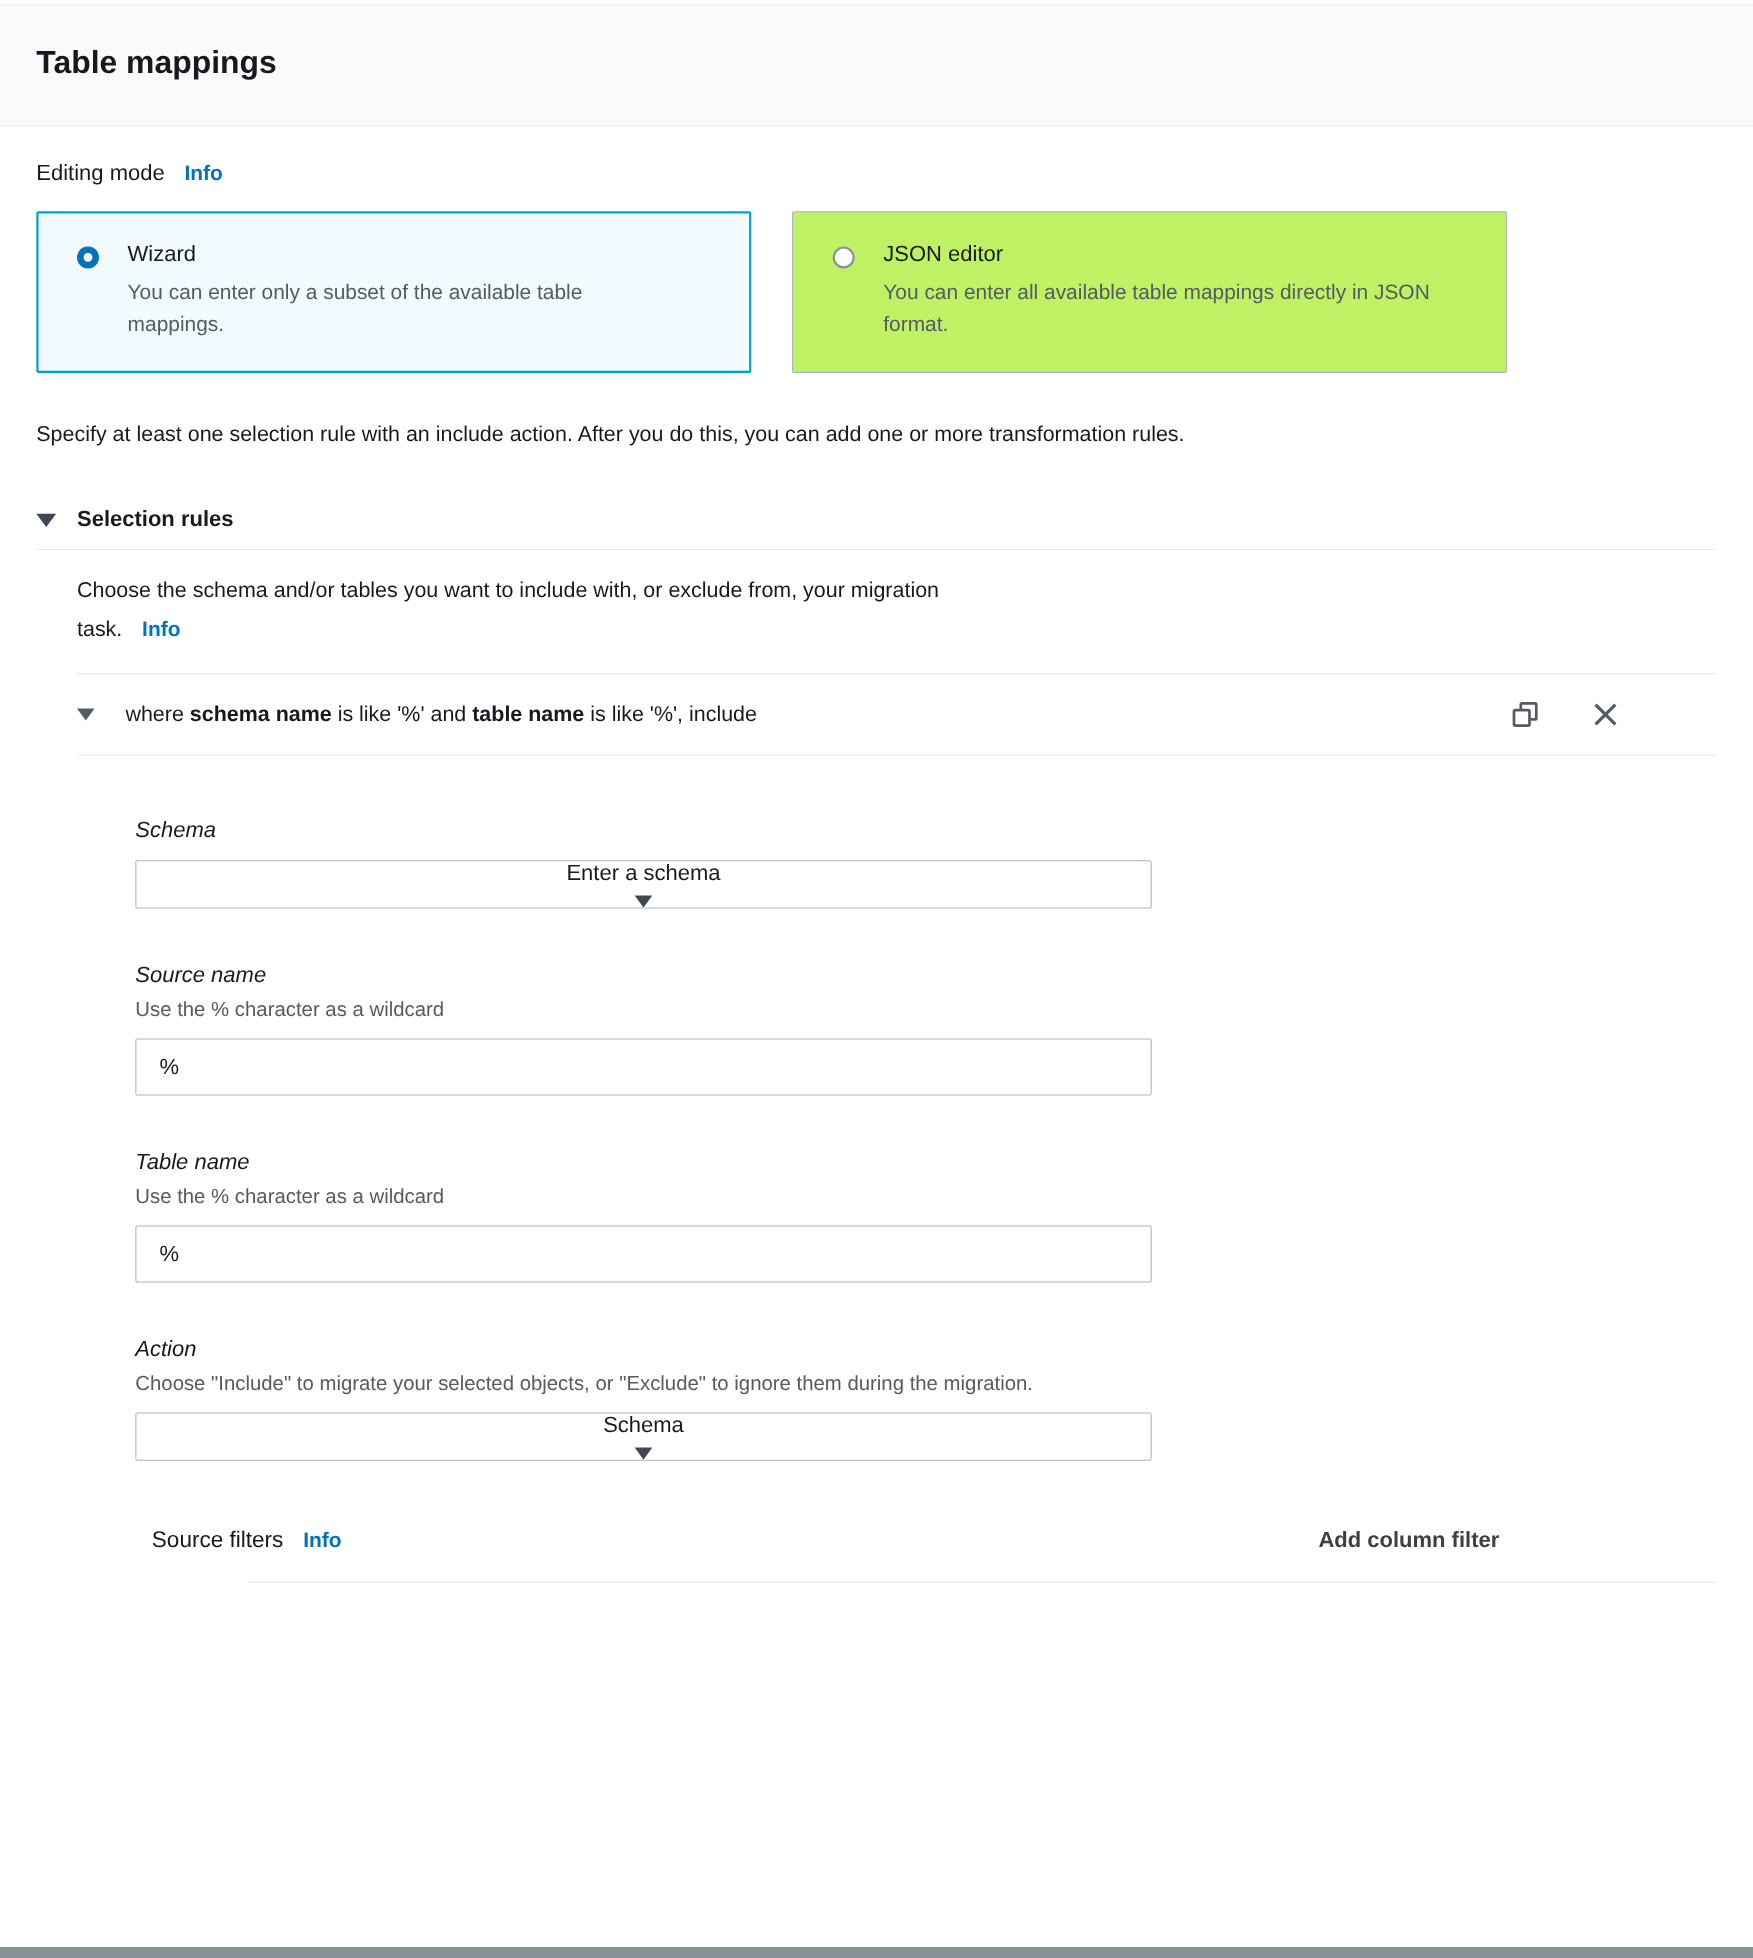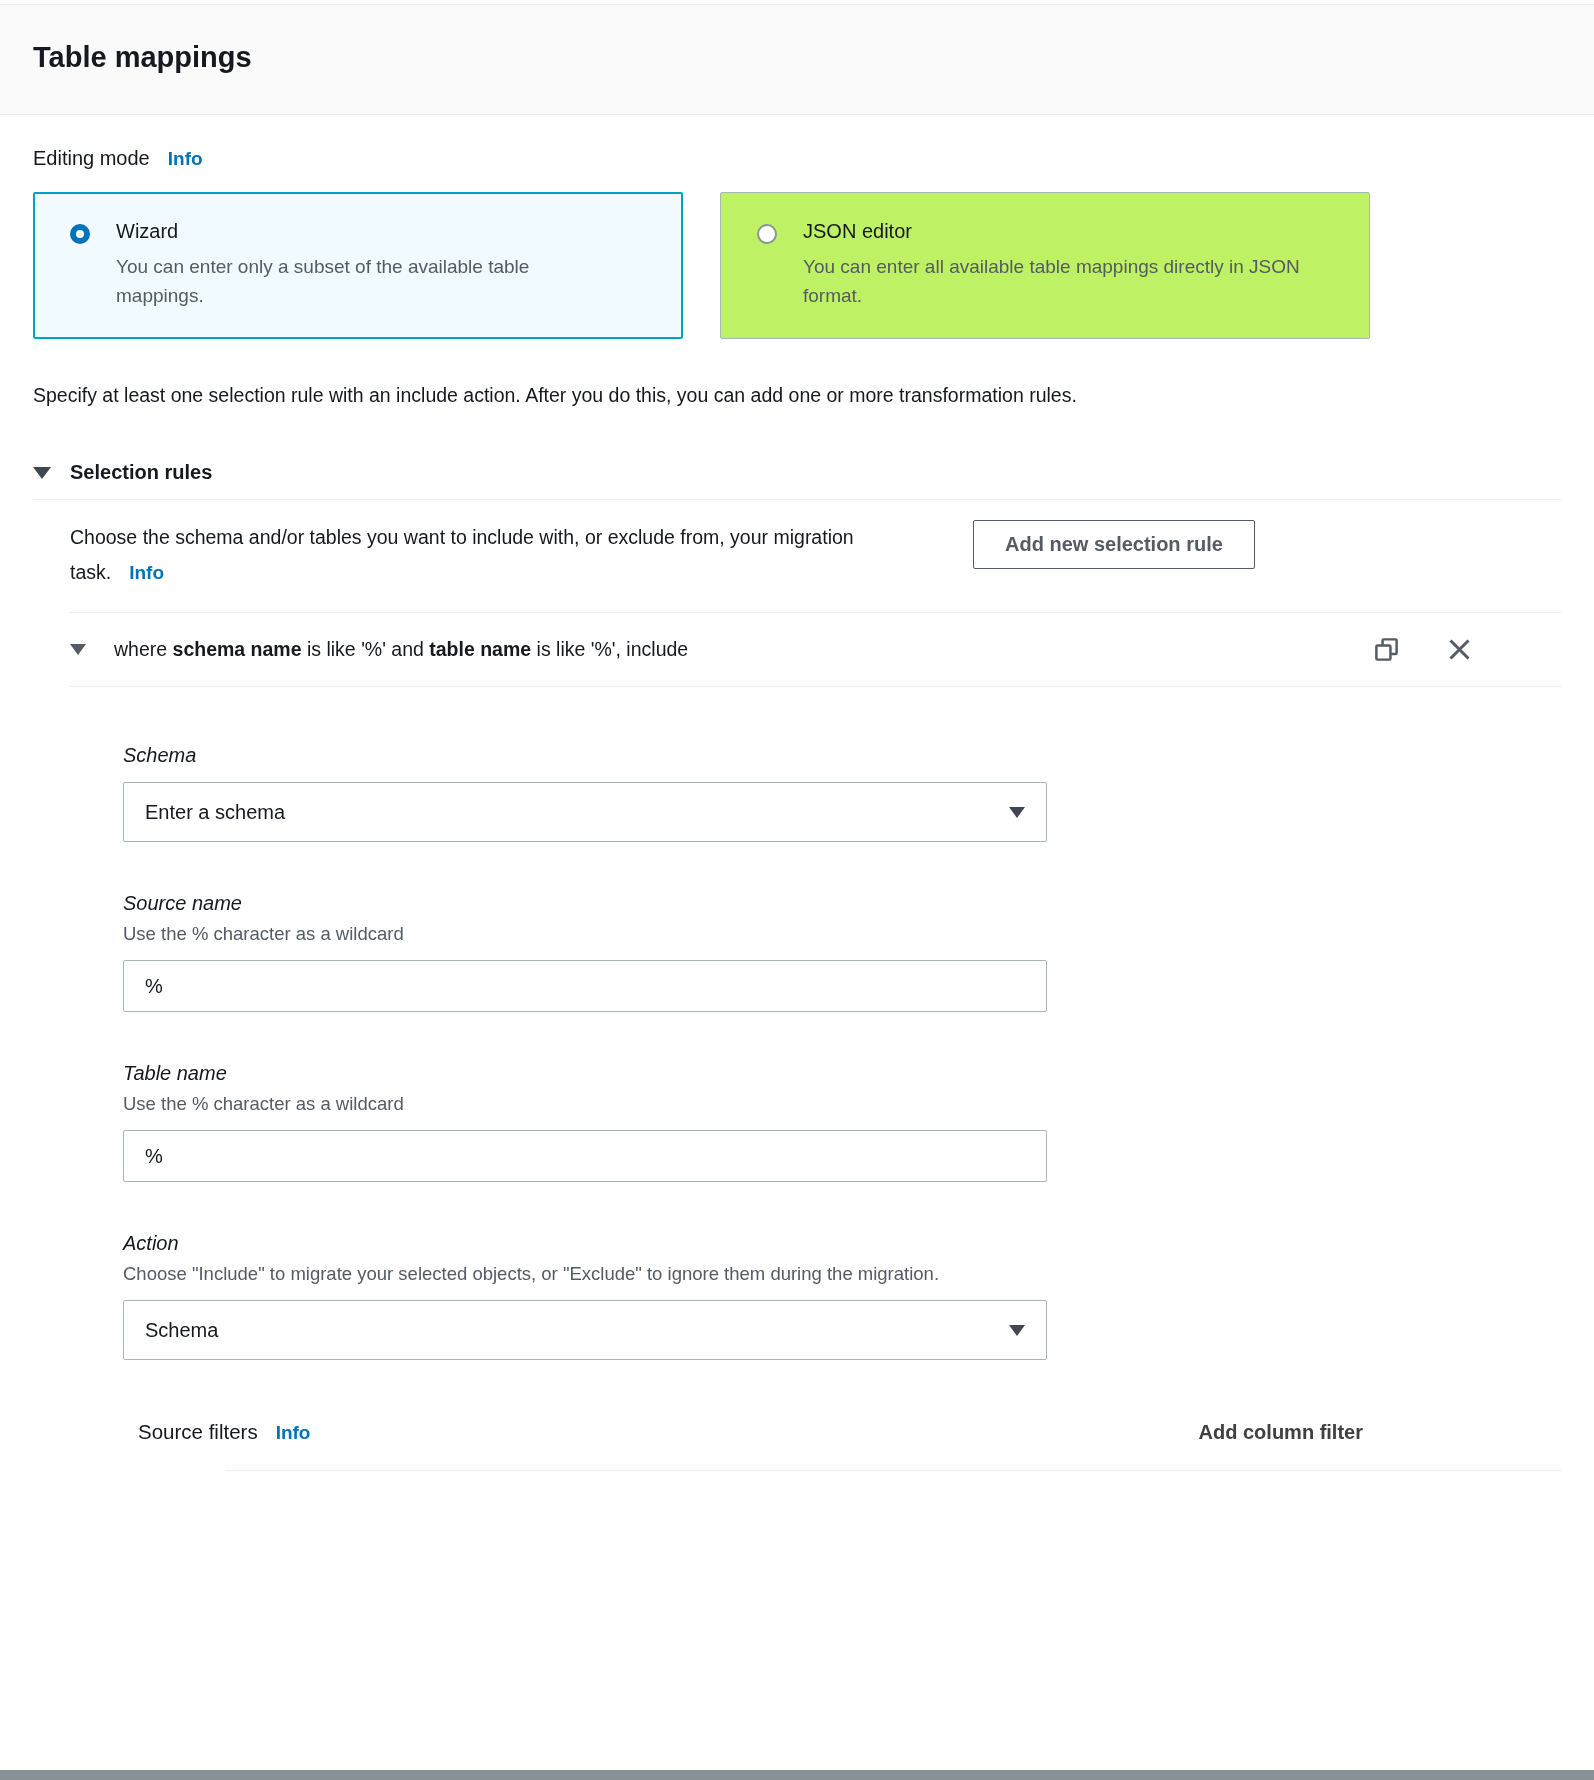--- a/index.html
+++ b/index.html
@@ -103,24 +103,24 @@
   .rule-icons { margin-left: auto; display: flex; align-items: center; gap: 46px; padding-right: 88px; }
   .icon-btn { width: 27px; height: 27px; cursor: pointer; display: block; }
 
   
   .rule-form { padding-left: 90px; }
   .field { margin-top: 50px; }
   .field:first-child { margin-top: 57px; }
   .field-label { font-size: 20px; color: #16191f; font-style: italic; }
   .field-helper { margin-top: 8px; font-size: 18.5px; color: #545b64; }
   .select-box {
-    margin-top: 15px; width: 924px; height: 60px;
+    margin-top: 15px; width: 924px; height: 44px;
     border: 1px solid #aab7b8; border-radius: 2px; background: #fff;
     display: flex; align-items: center; justify-content: space-between;
-    padding: 0 21px; font-size: 20px; color: #16191f; cursor: pointer;
+    padding: 0 21px; font-size: 20px; color: #16191f; cursor: pointer; flex-direction: column;
   }
   .select-caret {
     width: 0; height: 0;
     border-left: 8px solid transparent; border-right: 8px solid transparent;
     border-top: 11px solid #414750;
   }
   .text-input {
     display: block; margin-top: 15px; width: 924px; height: 52px;
     border: 1px solid #aab7b8; border-radius: 2px;
     padding: 0 21px; font-size: 20px; color: #16191f;
@@ -182,21 +182,20 @@
   <div class="section-header">
     <span class="caret-down"></span>
     <span class="section-title">Selection rules</span>
   </div>
   <div class="divider under-header"></div>
 
   <div class="choose-row">
     <div class="choose-text">
       <span>Choose the schema and/or tables you want to include with, or exclude from, your migration task.</span><span class="info-link">Info</span>
     </div>
-    <button class="btn-secondary" type="button">Add new selection rule</button>
   </div>
   <div class="divider indented"></div>
 
   <div class="rule-header">
     <span class="rule-caret"></span>
     <span class="rule-summary">
       <span>where </span><span class="bold">schema name</span><span> is like '%' and </span><span class="bold">table name</span><span> is like '%', include</span>
     </span>
     <span class="rule-icons">
       <svg class="icon-btn" viewBox="0 0 24 24" fill="none" stroke="#545b64" stroke-width="2.2">

